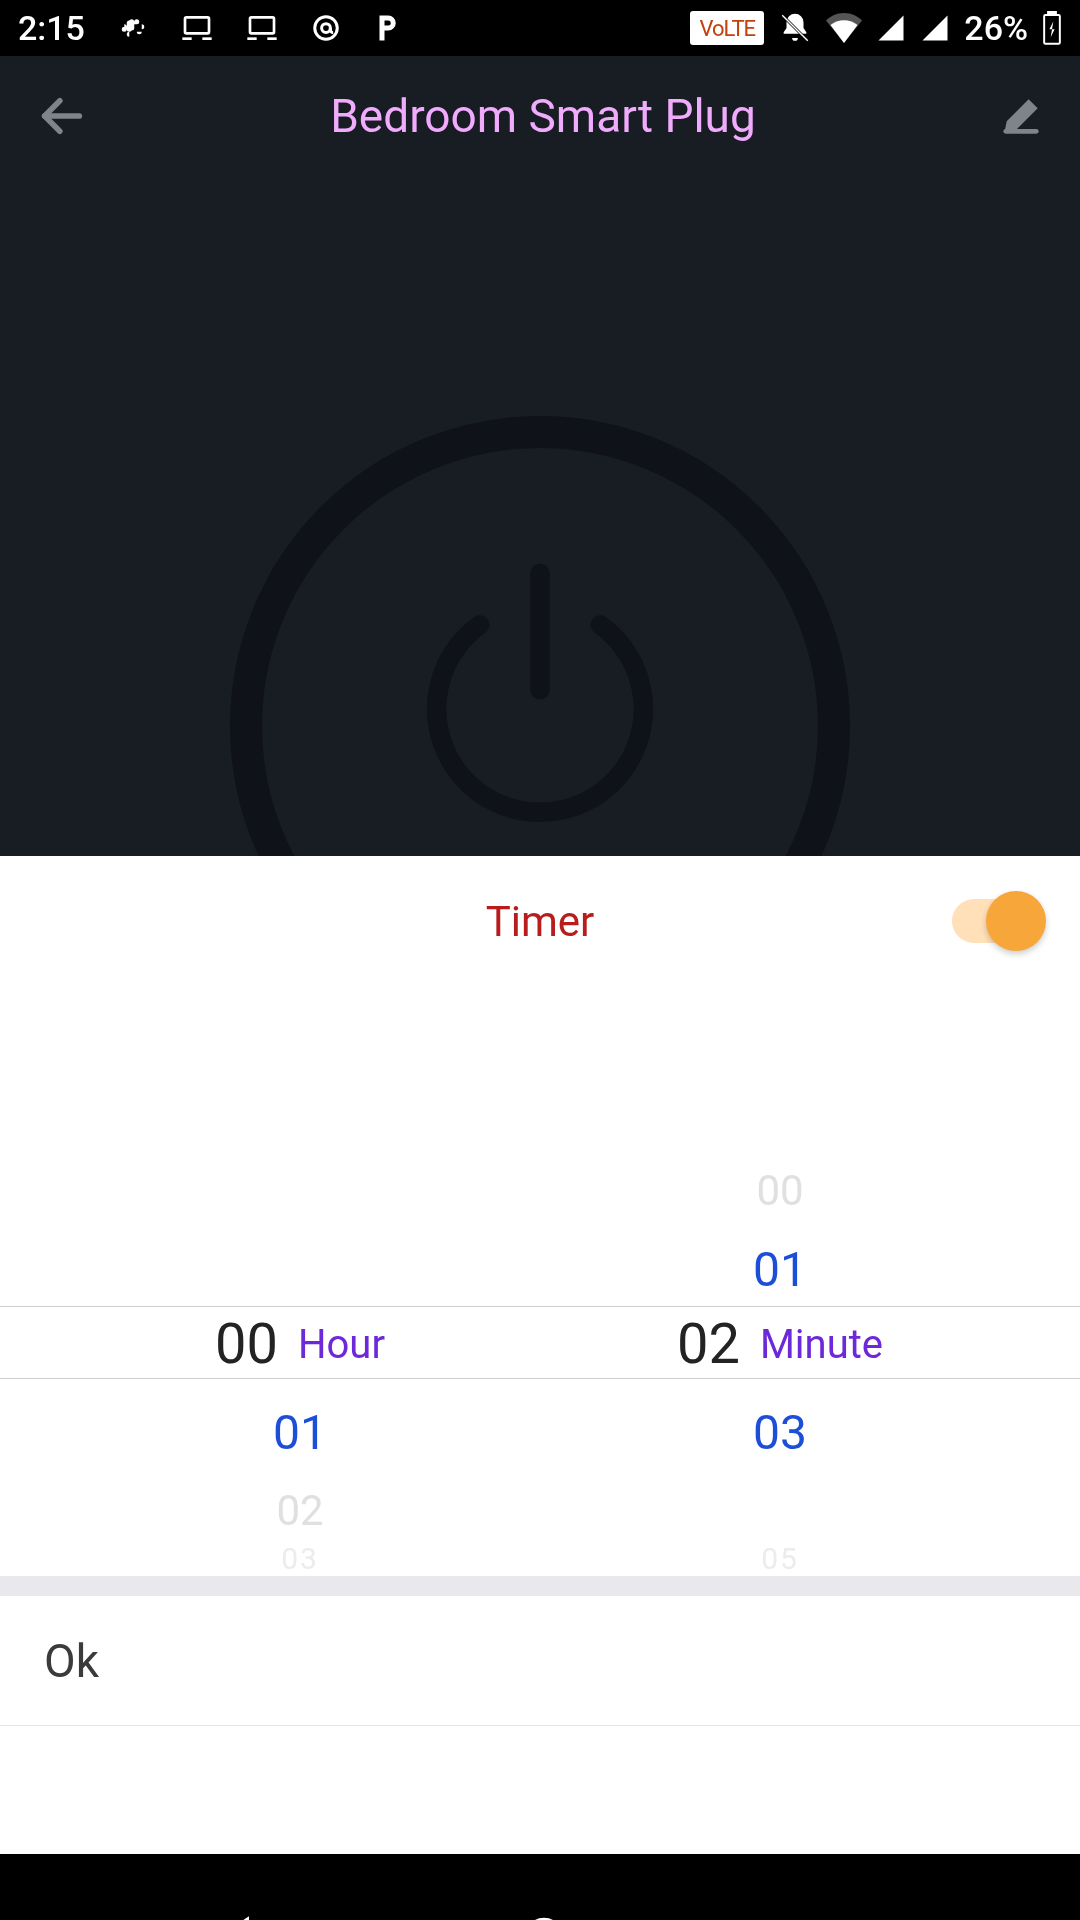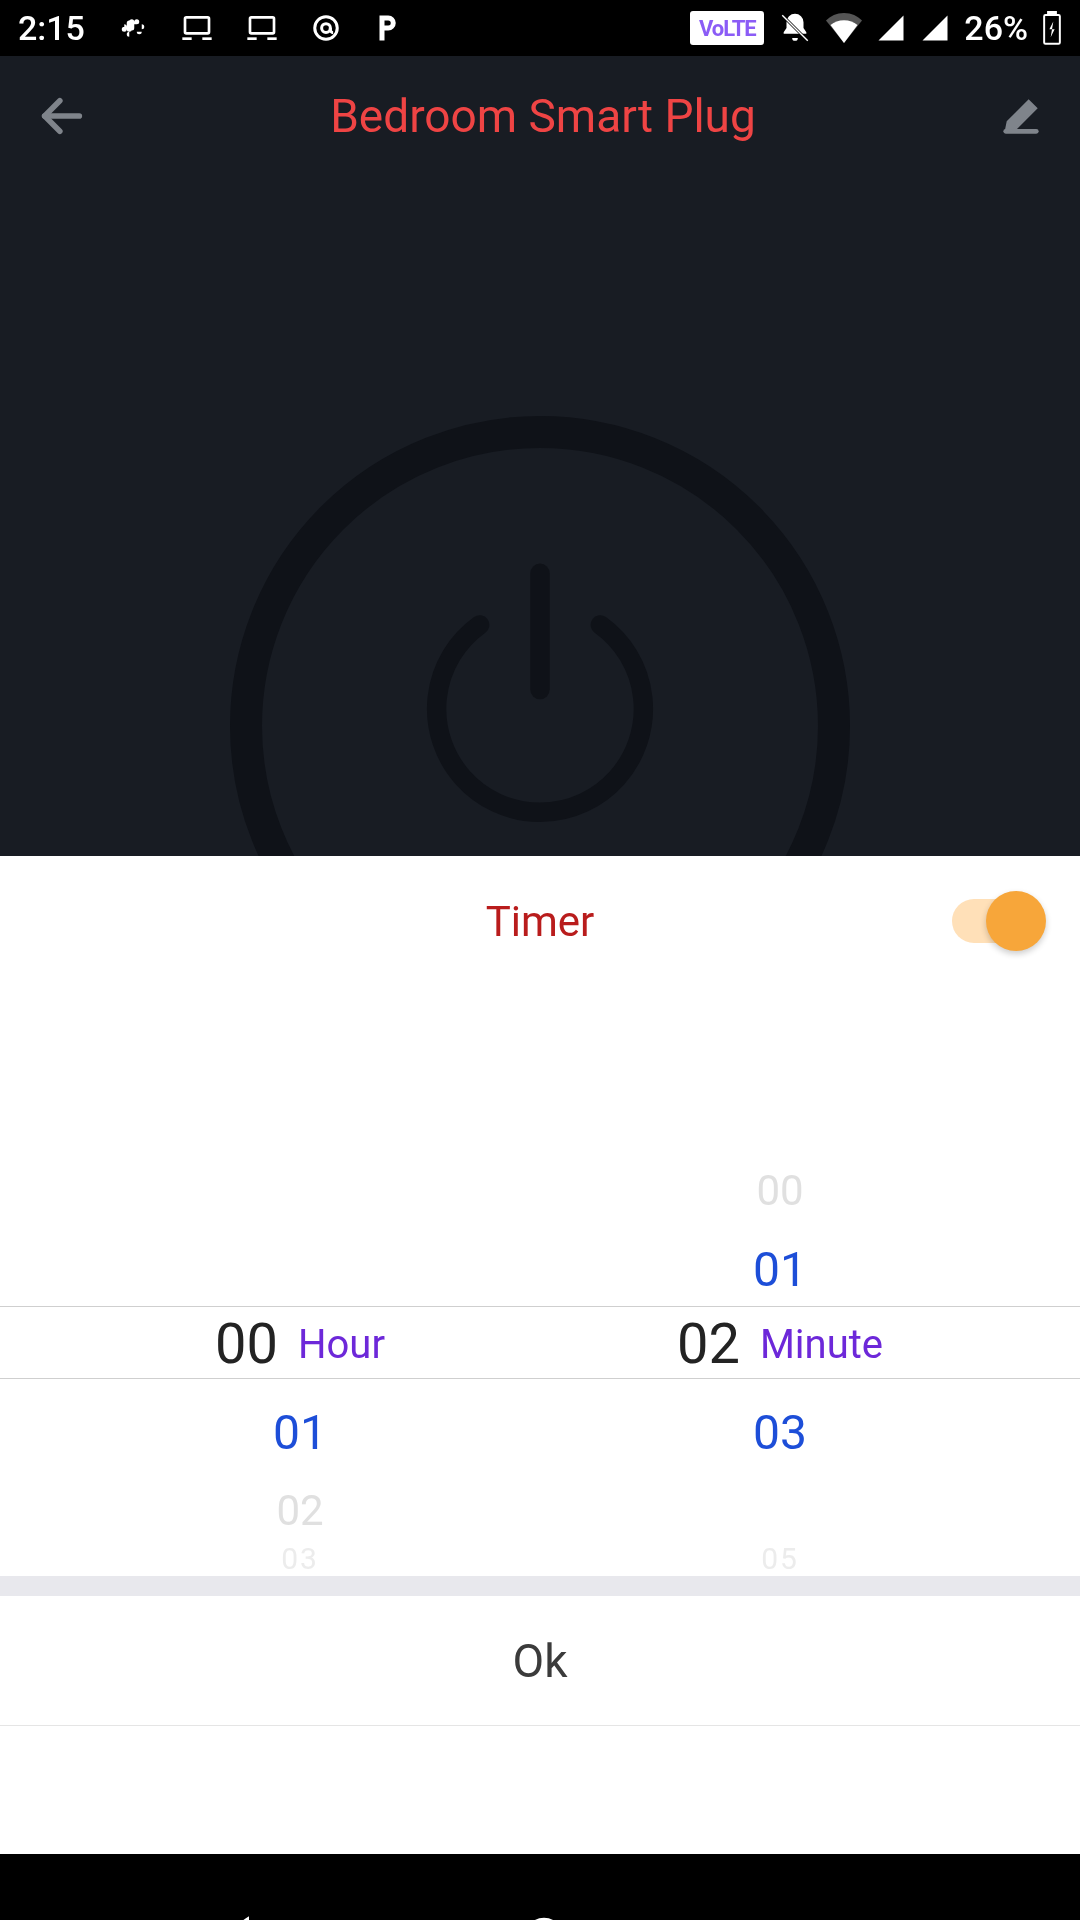--- a/index.html
+++ b/index.html
@@ -18,36 +18,36 @@
     display: flex;
     align-items: center;
     padding: 0 18px;
     font-size: 34px;
     font-weight: 500;
   }
   .status-left { display:flex; align-items:center; gap:33px; }
   .status-right { margin-left:auto; display:flex; align-items:center; gap:14px; }
   .status-bar svg { display:block; }
   .volte-badge {
-    width:74px; height:34px; background:#fff; color:#8b5cf6;
-    font-size:22px; font-weight:700; display:flex; align-items:center;
+    width:74px; height:34px; background:#fff; color:#c2410c;
+    font-size:22px; font-weight:400; display:flex; align-items:center;
     justify-content:center; border-radius:3px; letter-spacing:-1px;
   }
 
   
   .app-header {
     height: 120px;
     background: #181c23;
     display:flex;
     align-items:center;
     padding: 0 36px;
   }
   .app-header .title {
     flex:1; text-align:center;
-    color:#ef4444;
+    color:#f0abfc;
     font-size:46px;
     font-weight:400;
   }
   .icon-btn { color:#7f848b; display:flex; align-items:center; justify-content:center; }
 
   
   .dark-area {
     height: 680px;
     background:#181c23;
     position:relative;
@@ -163,22 +163,22 @@
   .min-col .r-p3    { position:absolute; top:555px; }
 
   .divider-bar {
     height:20px;
     background:#e8e8ed;
   }
   .ok-bar {
     height:130px;
     display:flex;
     align-items:center;
-    justify-content:center;
     border-bottom:1px solid #e5e5e5;
+    padding-left:44px;
   }
   .ok-bar .ok-label {
     font-size:46px;
     color:#3b3b3b;
   }
   .bottom-gap { height:68px; background:#fff; }
 
   
   .nav-bar {
     height:167px;

